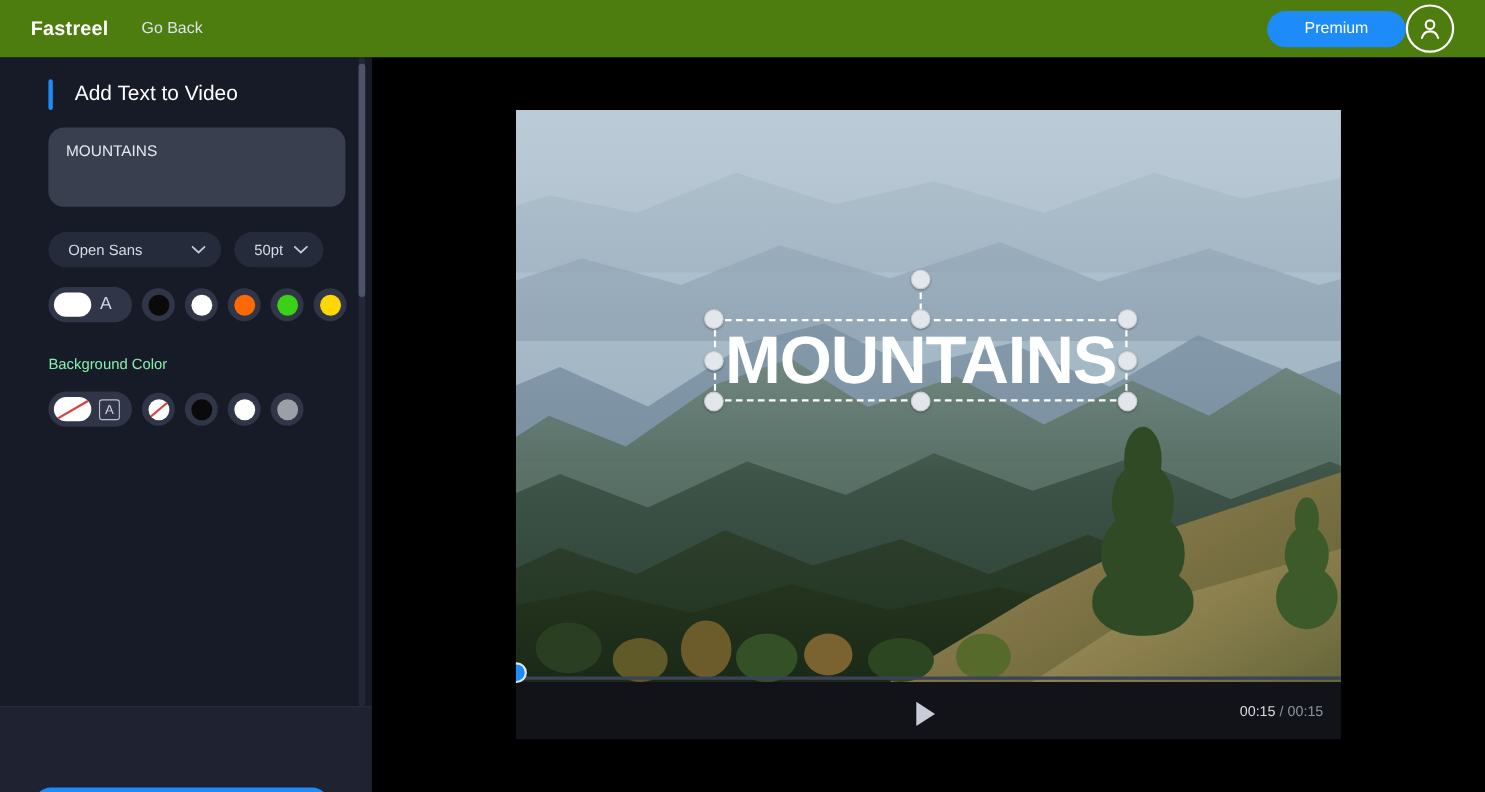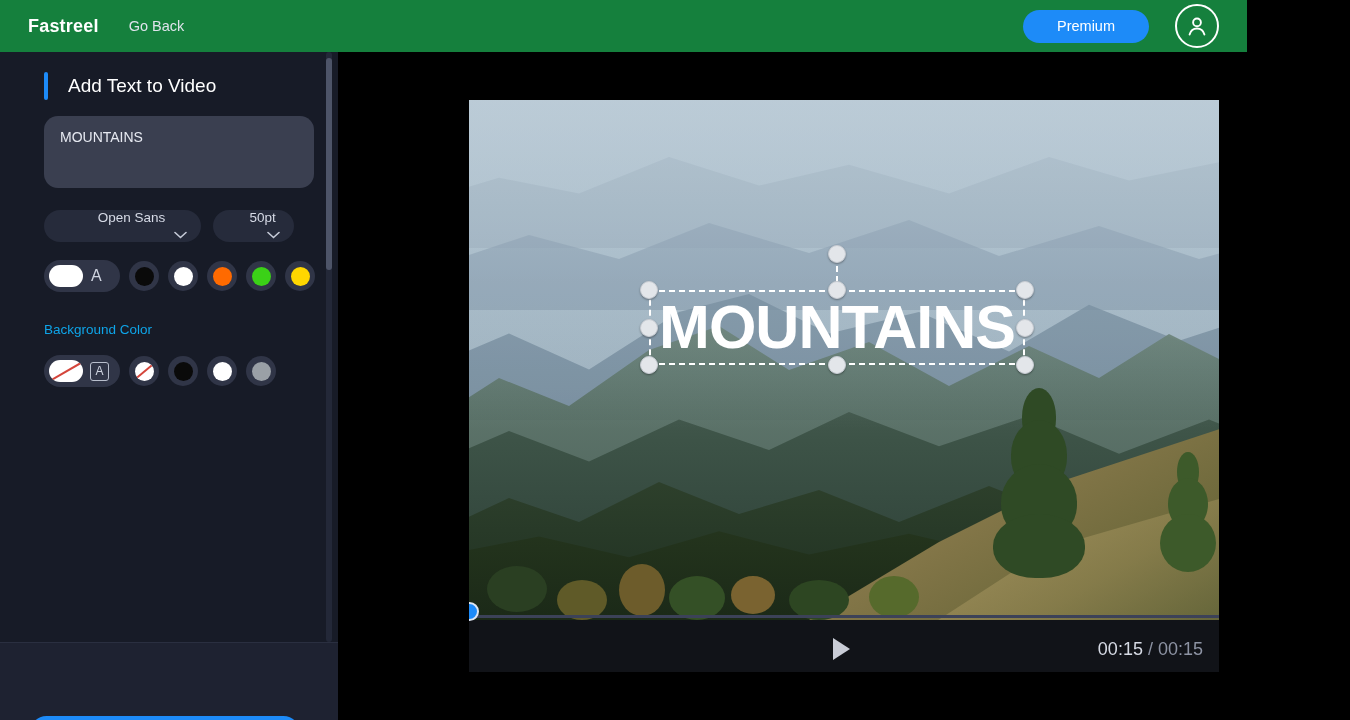--- a/index.html
+++ b/index.html
@@ -7,34 +7,34 @@
   body{
     font-family:"Liberation Sans", sans-serif;
     background:#000000;
     color:#e8eaf0;
     -webkit-font-smoothing:antialiased;
   }
   .app{ position:relative; width:1350px; height:720px; background:#000; }
 
   
   .topbar{
-    position:absolute; left:0; top:0; width:1247px; height:52px;
-    background:#15803d;
+    position:absolute; left:0; top:0; width:1350px; height:52px;
+    background:#4d7c0f;
     display:flex; align-items:center;
     z-index:5;
   }
   .brand{
     margin-left:28px;
     font-size:18px; font-weight:bold; letter-spacing:.2px; color:#ffffff;
   }
   .goback{
     margin-left:30px; font-size:14.5px; color:#dfe3ec; cursor:pointer;
   }
   .topbar-right{
-    margin-left:auto; display:flex; align-items:center; gap:26px; margin-right:28px;
+    margin-left:auto; display:flex; align-items:center; margin-right:28px;
   }
   .premium-btn{
     background:#1d8bf8; color:#fff; border:none; border-radius:18px;
     padding:0 34px; height:33px; line-height:33px;
     font-size:14.5px; font-family:inherit; cursor:pointer;
   }
   .avatar{
     width:44px;height:44px;border-radius:50%;
     border:2px solid #ffffff; display:flex;align-items:center;justify-content:center;
     cursor:pointer;
@@ -66,21 +66,21 @@
     background:#3a3f50;
     border-radius:14px; border:none; outline:none; resize:none;
     color:#e6e9f1; font-family:inherit; font-size:14px;
     padding:13px 16px;
   }
 
   .row{ display:flex; align-items:center; margin-top:18px; }
   .select{
     position:relative;
     background:#262b3b; border-radius:16px; height:32px;
-    display:flex; align-items:center; cursor:pointer;flex-direction:column;
+    display:flex; align-items:center; cursor:pointer;
   }
   .select.font{ width:175px; }
   .select.size{ width:90px; margin-left:12px; }
   .select span.lbl{ font-size:13.5px; color:#d6dae6; margin-left:18px; }
   .chev{ margin-left:auto; margin-right:14px; }
 
   .swatch-row{ display:flex; align-items:center; margin-top:18px; gap:9px; }
   .toggle-pill{
     width:76px;height:32px;background:#303547;border-radius:16px;
     display:flex;align-items:center; cursor:pointer; flex:none;
@@ -101,21 +101,21 @@
   .sw{
     width:30px;height:30px;border-radius:50%;background:#303547;flex:none;
     display:flex;align-items:center;justify-content:center;cursor:pointer;
   }
   .sw i{ display:block;width:19px;height:19px;border-radius:50%; position:relative; overflow:hidden;}
   .sw i.slashed::after{
     content:""; position:absolute; left:-3px; top:8px; width:26px;height:2px;
     background:#d4453b; transform:rotate(-40deg);
   }
 
-  .section-label{ margin-top:30px; font-size:13.5px; color:#0ea5e9; }
+  .section-label{ margin-top:30px; font-size:13.5px; color:#86efac; }
 
   
   .sb-track{
     position:absolute; right:6px; top:0px; width:6px; height:590px;
     background:#232838; border-radius:3px;
   }
   .sb-thumb{
     position:absolute; right:6px; top:6px; width:6px; height:212px;
     background:#4d5468; border-radius:3px; cursor:pointer;
   }
@@ -283,21 +283,21 @@
     position:absolute; left:-9px; top:-13px; width:19px;height:19px;border-radius:50%;
     background:#1d8bf8; border:2px solid #dfe6f2; cursor:pointer;
   }
   .play-btn{
     position:absolute; left:50%; margin-left:-11px; top:18px;
     width:0;height:0;border-left:17px solid #c9ccd6;
     border-top:11px solid transparent;border-bottom:11px solid transparent;
     cursor:pointer;
   }
   .time{
-    position:absolute; right:16px; top:19px; font-size:18px; color:#8d93a3;
+    position:absolute; right:16px; top:19px; font-size:13px; color:#8d93a3;
   }
   .time .cur{ color:#d6dae4; }
 </style>
 </head>
 <body>
 
 <div class="app">
 
   <div class="topbar">
     <div class="brand">Fastreel</div>

